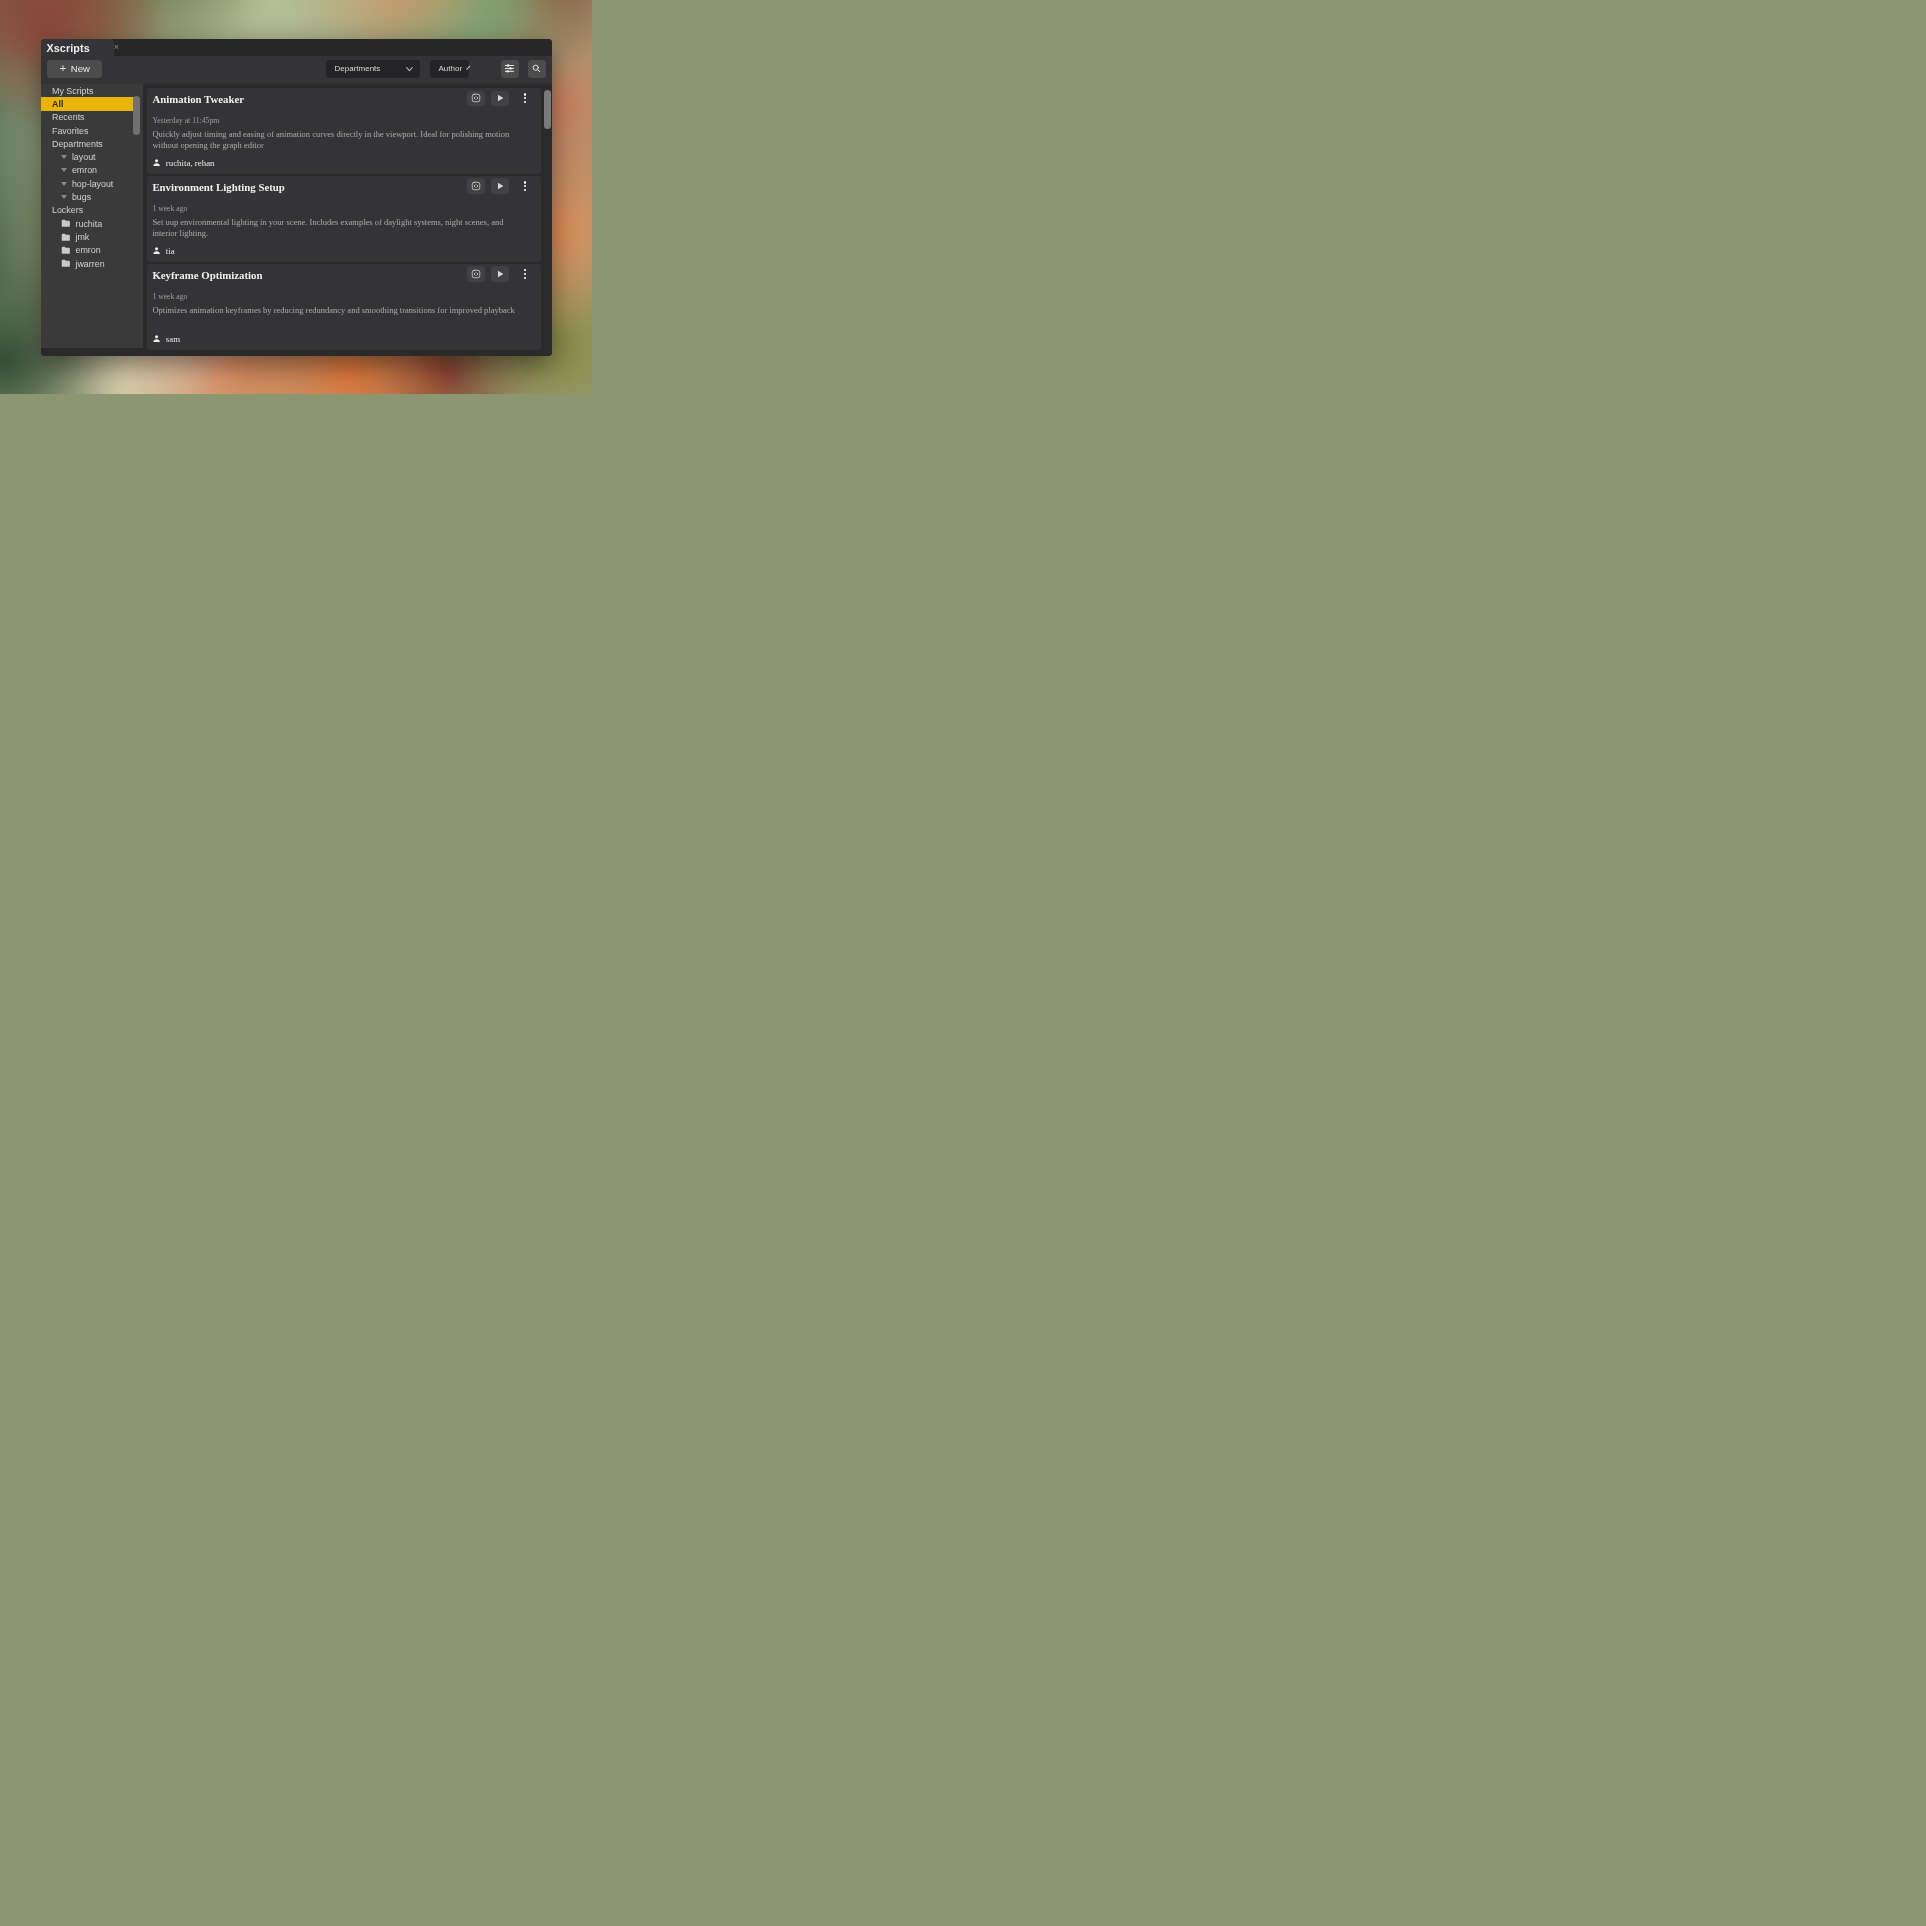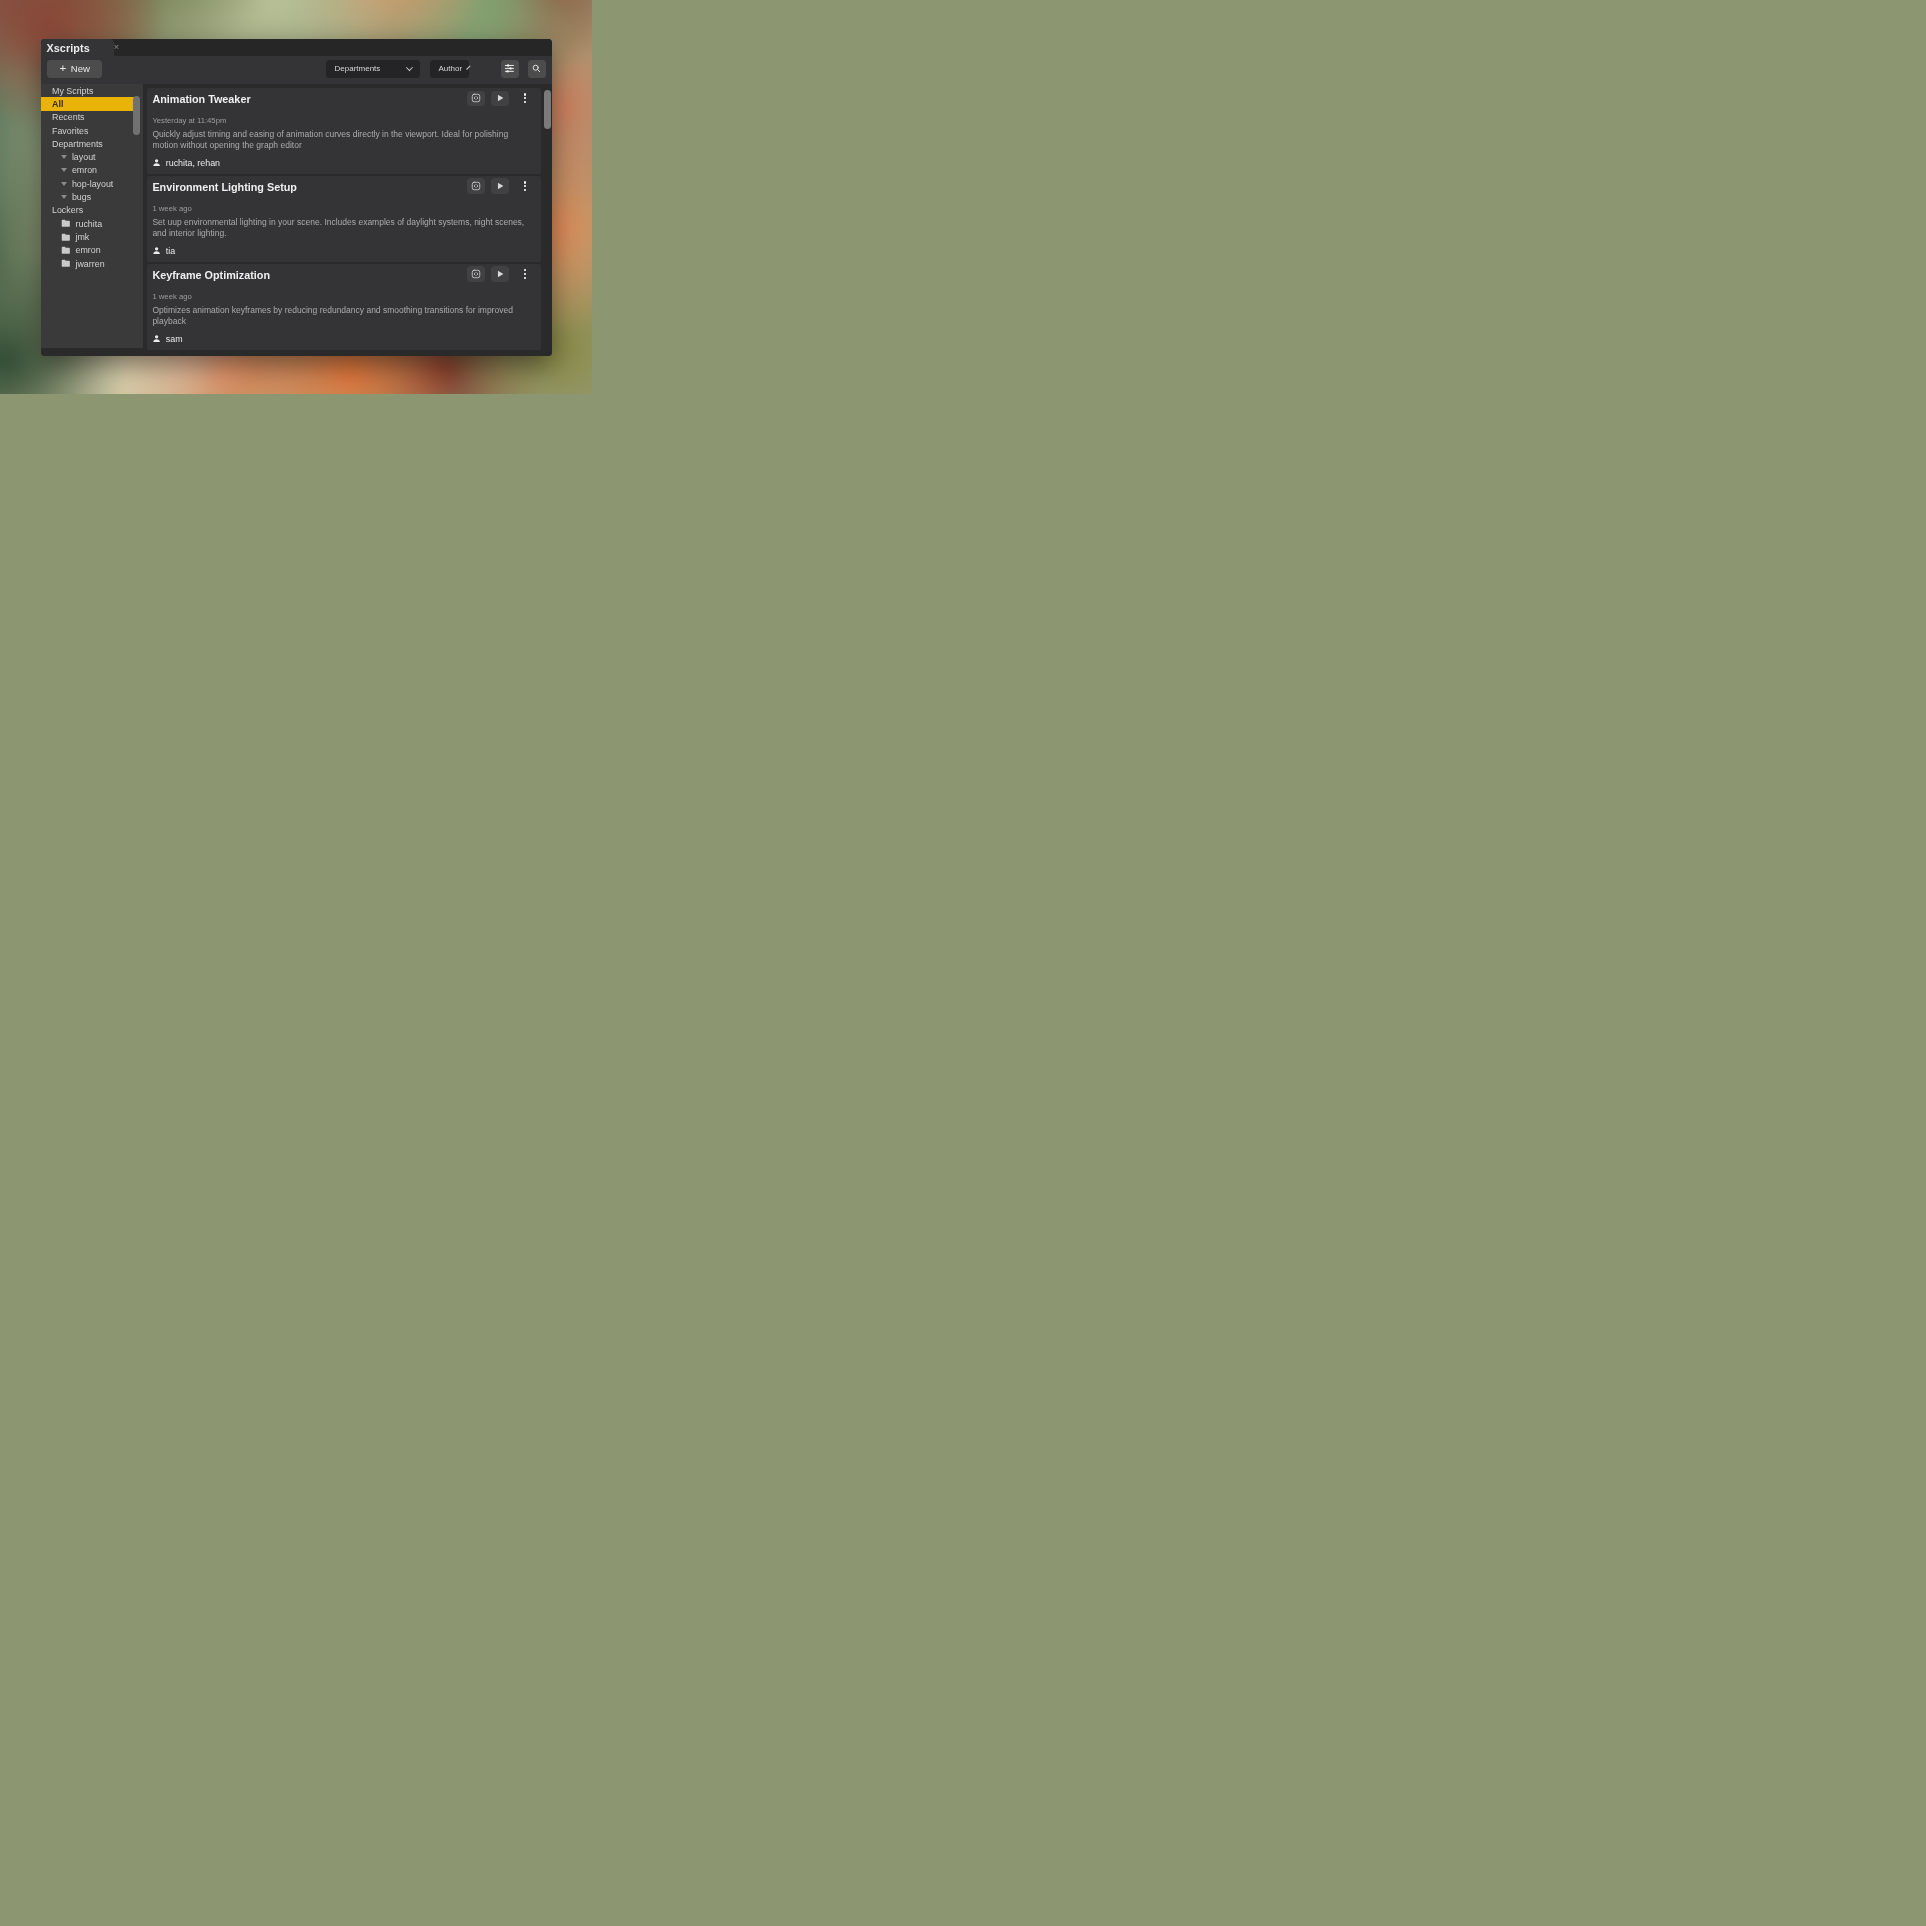--- a/index.html
+++ b/index.html
@@ -79,21 +79,21 @@
     width:0;height:0;border-left:3.1px solid transparent;border-right:3.1px solid transparent;
     border-top:4.2px solid #8a8a8a;margin-left:8.5px;margin-right:5.4px;flex:0 0 auto;
   }
   .side-row .folder{margin-left:8.5px;margin-right:5.4px;flex:0 0 auto;display:flex;}
   .side-scroll{
     position:absolute;left:92px;top:12px;width:7px;height:39px;border-radius:3.5px;background:#717171;cursor:grab;
   }
   .list{position:absolute;left:106px;top:0;width:394px;padding-top:3.9px;}
   .card{
     position:relative;width:394px;height:86px;background:#343436;border-radius:2.3px;
-    margin-bottom:1.9px;box-sizing:border-box;
+    margin-bottom:1.9px;box-sizing:border-box;font-family:Liberation Serif, serif;
   }
   .card .title{position:absolute;left:5.4px;top:5px;font-size:10.8px;font-weight:bold;color:#f0f0f0;}
   .card .time{position:absolute;left:5.4px;top:28px;font-size:7.7px;color:#9d9d9d;}
   .card .desc{position:absolute;left:5.4px;top:41px;width:372px;font-size:8.5px;line-height:11.2px;color:#ababab;}
   .card .authors{position:absolute;left:5.4px;top:70px;display:flex;align-items:center;gap:4.2px;}
   .card .authors .names{font-size:8.9px;color:#e9e9e9;}
   .card .actions{position:absolute;top:2.7px;right:10px;display:flex;align-items:center;}
   .act-btn{
     width:17.7px;height:15.4px;border-radius:3.9px;background:#414143;border:none;cursor:pointer;
     display:flex;align-items:center;justify-content:center;padding:0;

